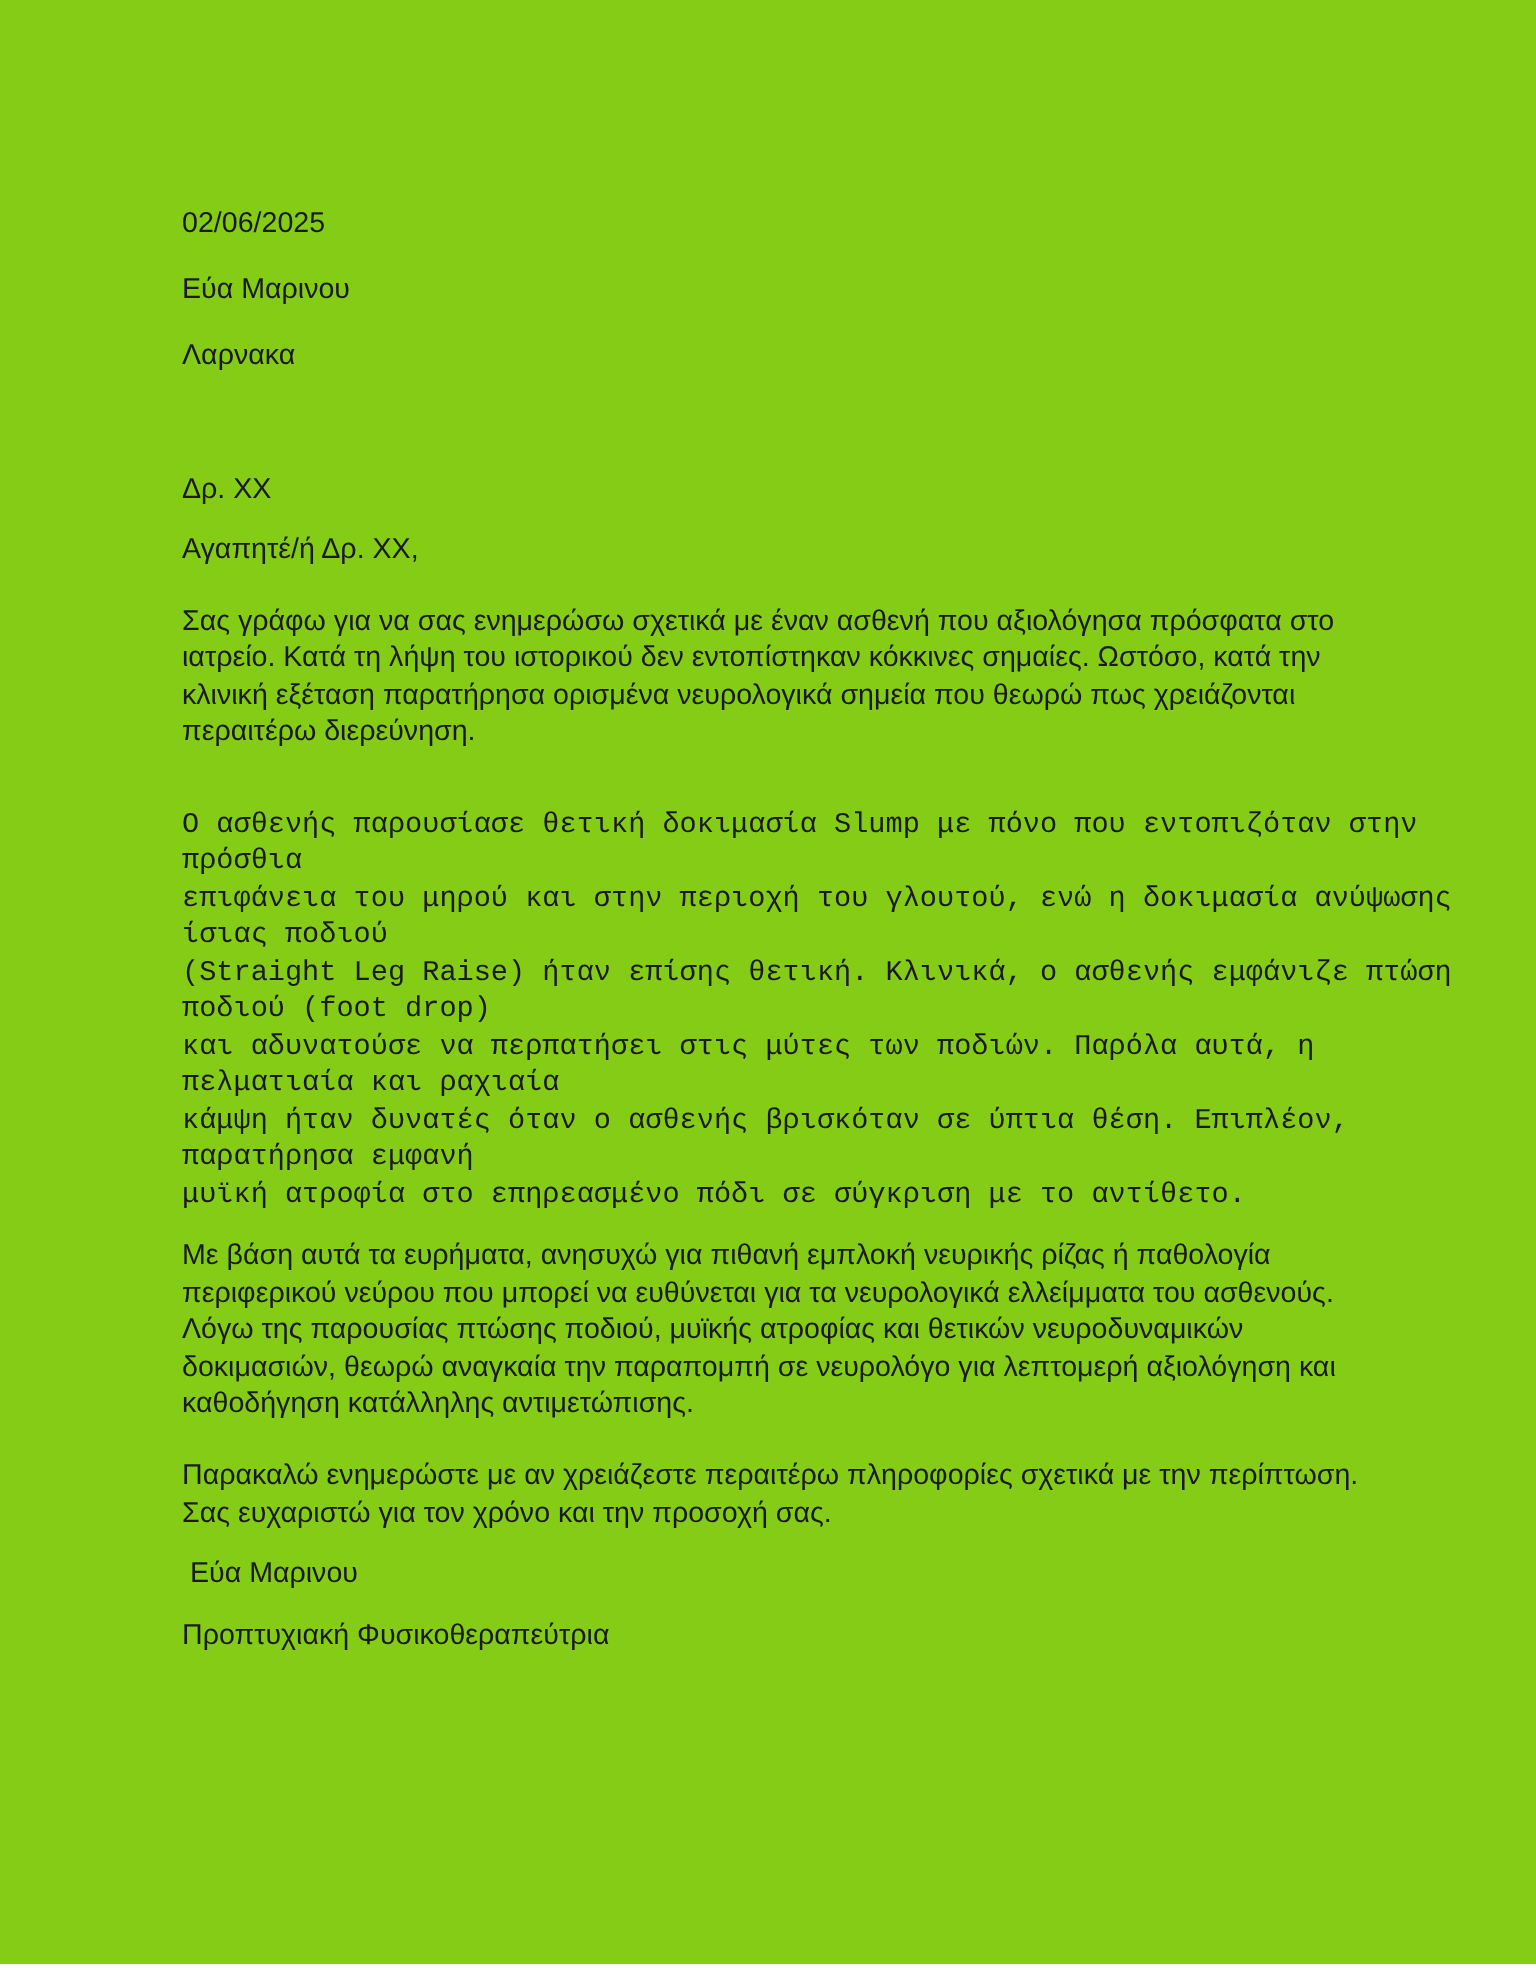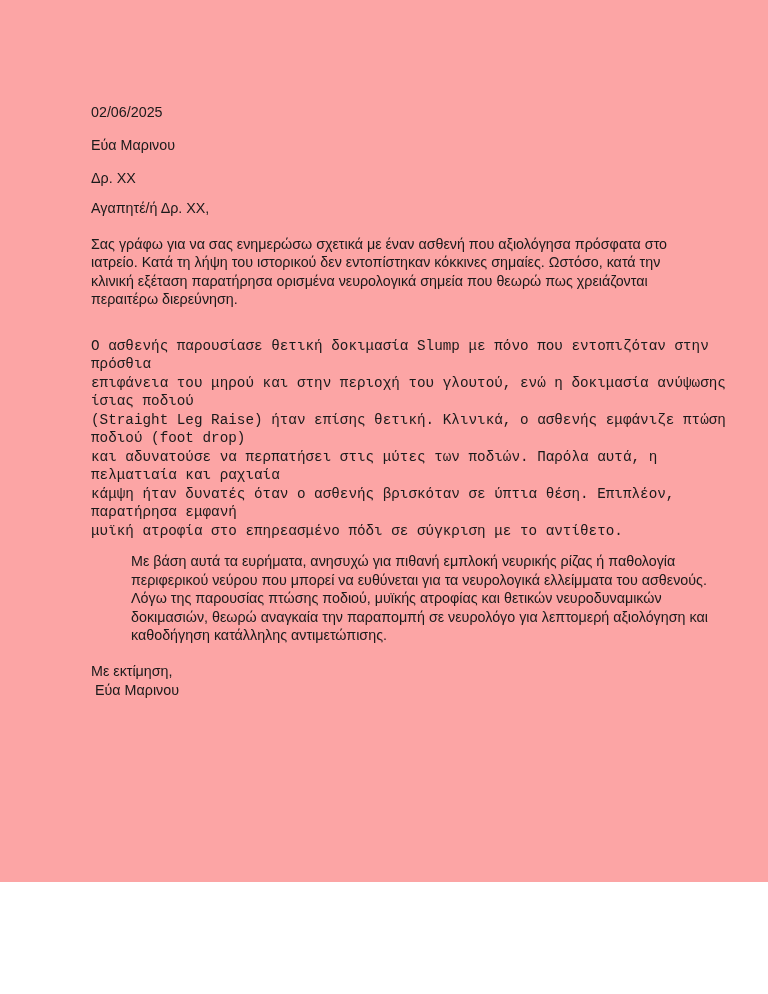--- a/index.html
+++ b/index.html
@@ -7,22 +7,22 @@
     width: 768px;
     background: #ffffff;
   }
   body {
     height: 994px;
     overflow: hidden;
     font-family: "Liberation Sans", sans-serif;
   }
   .page {
     width: 768px;
-    height: 882px;
-    background: #fca5a5;
+    height: 982px;
+    background: #84cc16;
     color: #1a1a1a;
     padding: 103px 17px 0 91px;
     font-size: 14.3px;
     line-height: 18.5px;
   }
   .page p, .page .closing span {
     white-space: pre-wrap;   
     font-weight: 400;
     letter-spacing: 0;
   }
@@ -30,50 +30,53 @@
 
   
   .date            { margin-bottom: 14.5px; }
   .sender-name     { margin-bottom: 14.5px; }
   .sender-city     { margin-bottom: 48.5px; }  
   .recipient-name  { margin-bottom: 11.5px; }
   .recipient-title { margin-bottom: 11.5px; }
   .salutation      { margin-bottom: 17px; }
   .para-1          { margin-bottom: 28px;   }
   .para-2          { margin-bottom: 12px; font-family: Liberation Mono, monospace;   }
-  .para-3          { margin-bottom: 17.5px; margin-left: 40px; }
+  .para-3          { margin-bottom: 17.5px; }
   .para-4          { margin-bottom: 11.5px; }
   .closing         { margin-bottom: 12.5px; }
   .signer-role     { margin-bottom: 0;      }
 </style>
 </head>
 <body>
 
 <div class="page">
   <p class="date">02/06/2025</p>
   <p class="sender-name">Εύα Μαρινου</p>
+  <p class="sender-city">Λαρνακα</p>
 
   <p class="recipient-name">Δρ. ΧΧ</p>
 
   <p class="salutation">Αγαπητέ/ή Δρ. ΧΧ,</p>
 
   <p class="para-1">Σας γράφω για να σας ενημερώσω σχετικά με έναν ασθενή που αξιολόγησα πρόσφατα στο
 ιατρείο. Κατά τη λήψη του ιστορικού δεν εντοπίστηκαν κόκκινες σημαίες. Ωστόσο, κατά την
 κλινική εξέταση παρατήρησα ορισμένα νευρολογικά σημεία που θεωρώ πως χρειάζονται
 περαιτέρω διερεύνηση.</p>
   <p class="para-2">Ο ασθενής παρουσίασε θετική δοκιμασία Slump με πόνο που εντοπιζόταν στην πρόσθια
 επιφάνεια του μηρού και στην περιοχή του γλουτού, ενώ η δοκιμασία ανύψωσης ίσιας ποδιού
 (Straight Leg Raise) ήταν επίσης θετική. Κλινικά, ο ασθενής εμφάνιζε πτώση ποδιού (foot drop)
 και αδυνατούσε να περπατήσει στις μύτες των ποδιών. Παρόλα αυτά, η πελματιαία και ραχιαία
 κάμψη ήταν δυνατές όταν ο ασθενής βρισκόταν σε ύπτια θέση. Επιπλέον, παρατήρησα εμφανή
 μυϊκή ατροφία στο επηρεασμένο πόδι σε σύγκριση με το αντίθετο.</p>
   <p class="para-3">Με βάση αυτά τα ευρήματα, ανησυχώ για πιθανή εμπλοκή νευρικής ρίζας ή παθολογία
 περιφερικού νεύρου που μπορεί να ευθύνεται για τα νευρολογικά ελλείμματα του ασθενούς.
 Λόγω της παρουσίας πτώσης ποδιού, μυϊκής ατροφίας και θετικών νευροδυναμικών
 δοκιμασιών, θεωρώ αναγκαία την παραπομπή σε νευρολόγο για λεπτομερή αξιολόγηση και
 καθοδήγηση κατάλληλης αντιμετώπισης.</p>
+  <p class="para-4">Παρακαλώ ενημερώστε με αν χρειάζεστε περαιτέρω πληροφορίες σχετικά με την περίπτωση.
+Σας ευχαριστώ για τον χρόνο και την προσοχή σας.</p>
 
   <div class="closing">
-    <span>Με εκτίμηση,</span>
     <span> Εύα Μαρινου</span>
   </div>
 
+  <p class="signer-role">Προπτυχιακή Φυσικοθεραπεύτρια</p>
 </div>
 
 </body></html>

